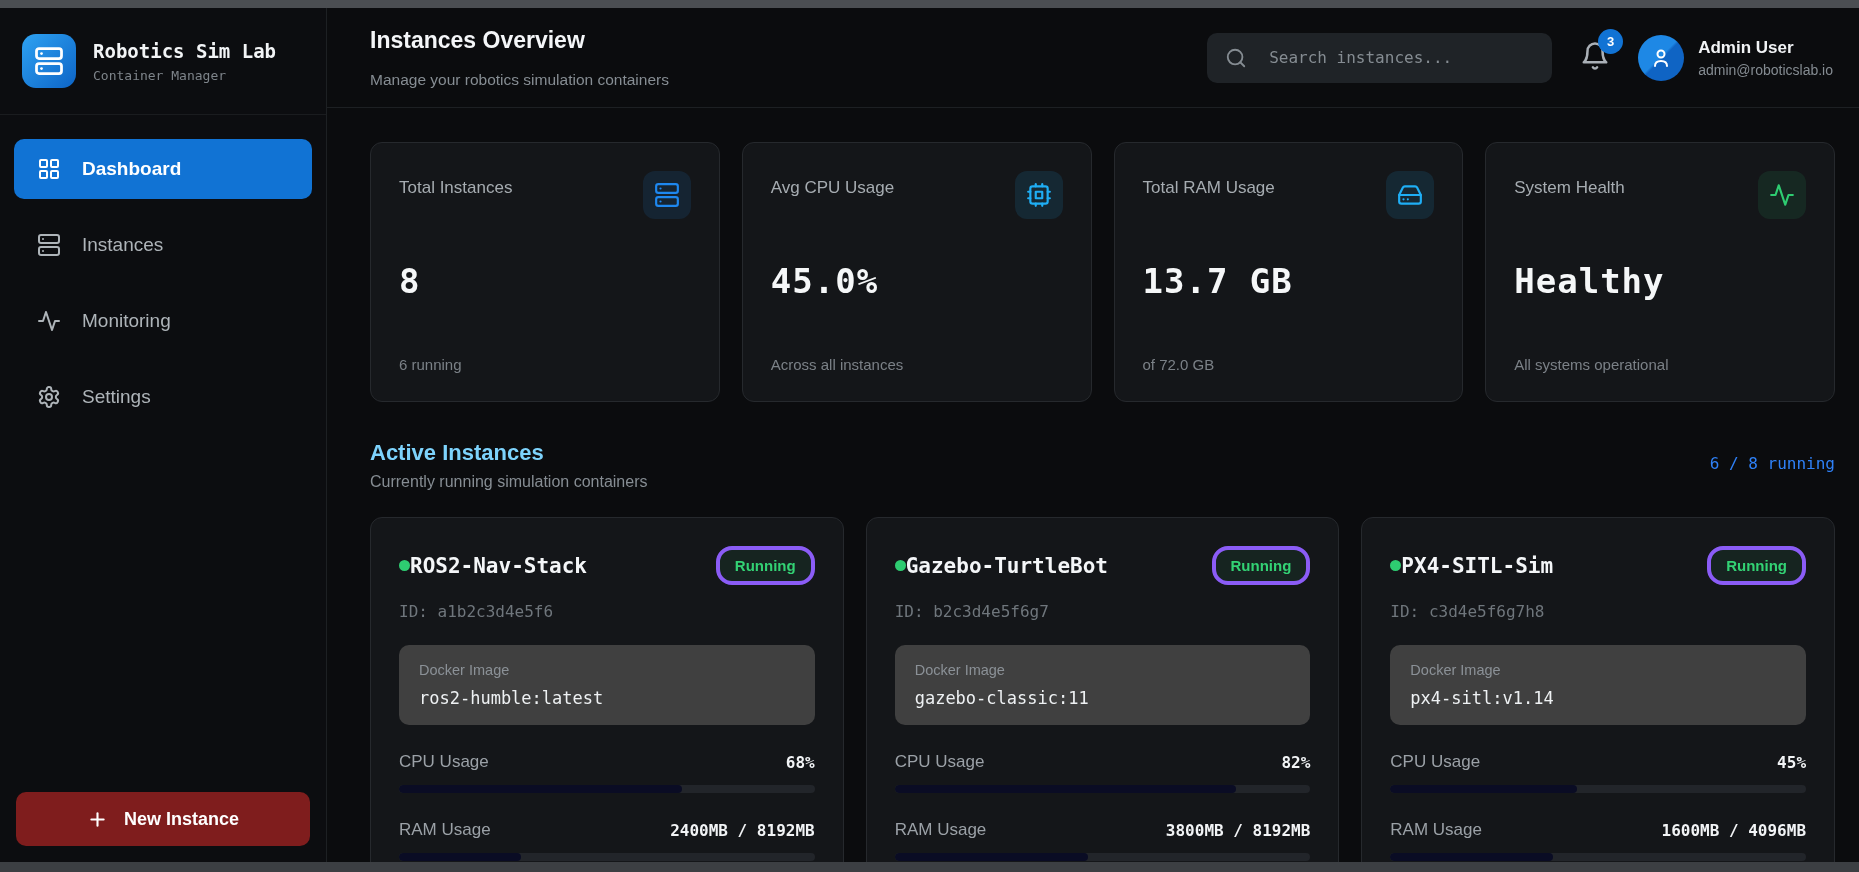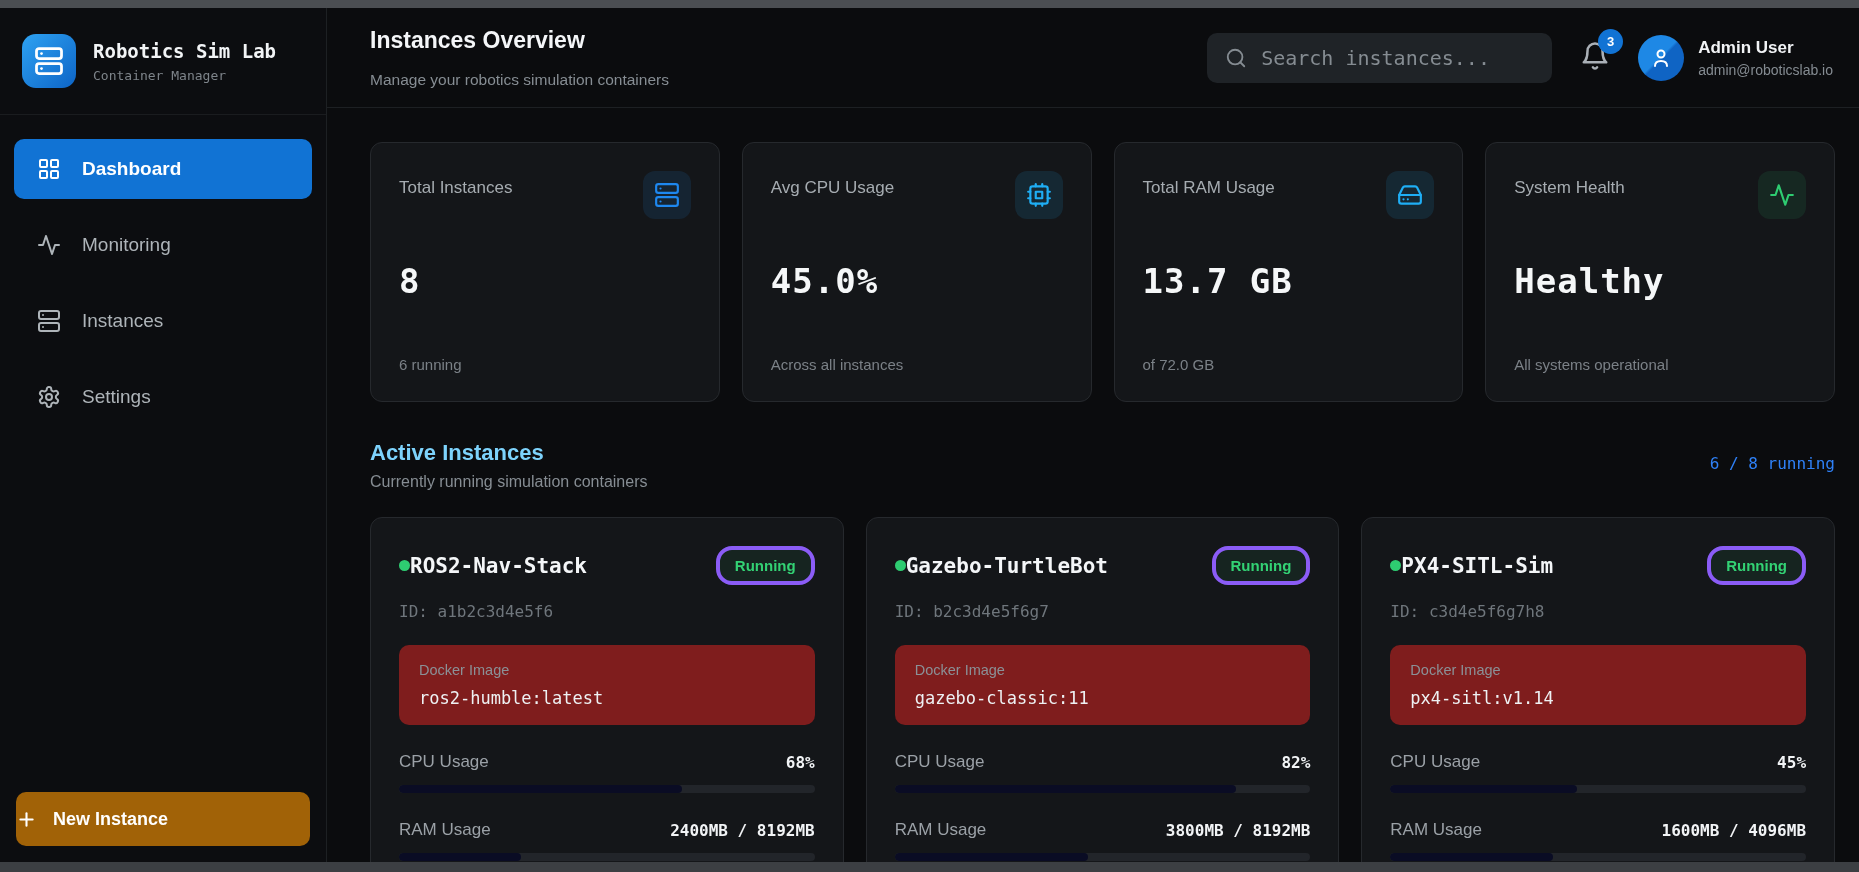--- a/index.html
+++ b/index.html
@@ -16,32 +16,32 @@
   .logo-box { width:54px; height:54px; border-radius:14px; background:linear-gradient(135deg,#2ea2f2,#0d64c6); display:flex; align-items:center; justify-content:center; color:#fff; flex-shrink:0; }
   .logo-title { font-family:"DejaVu Sans Mono", monospace; font-weight:bold; font-size:19px; color:#f2f4f6; }
   .logo-subtitle { font-family:"DejaVu Sans Mono", monospace; font-size:13px; color:#7e848a; margin-top:6px; }
 
   .nav { padding:24px 14px 0 14px; display:flex; flex-direction:column; gap:16px; }
   .nav-item { display:flex; align-items:center; gap:21px; height:60px; padding:0 23px; border-radius:10px; color:#aeb4b9; font-size:19px; cursor:pointer; }
   .nav-item.active { background:#1173d4; color:#ffffff; font-weight:bold; }
   .nav-icon { display:flex; }
 
   .sidebar-spacer { flex:1; }
-  .new-instance { margin:16px; height:54px; border:none; border-radius:10px; background:#a16207; color:#fff; font-size:18px; font-weight:bold; display:flex; align-items:center; justify-content:flex-start; gap:16px; font-family:"Liberation Sans", sans-serif; cursor:pointer; }
+  .new-instance { margin:16px; height:54px; border:none; border-radius:10px; background:#7f1d1d; color:#fff; font-size:18px; font-weight:bold; display:flex; align-items:center; justify-content:center; gap:16px; font-family:"Liberation Sans", sans-serif; cursor:pointer; }
 
   
   .main { flex:1; display:flex; flex-direction:column; min-width:0; }
   .header { height:100px; border-bottom:1px solid #1d2023; display:flex; align-items:center; justify-content:space-between; padding:0 26px 0 43px; flex-shrink:0; }
   .head-title { font-size:23px; font-weight:bold; color:#f4f6f8; }
   .head-sub { font-size:15.5px; color:#868d93; margin-top:17px; }
   .head-right { display:flex; align-items:center; gap:28px; }
 
   .search-box { width:345px; height:50px; background:#1f2327; border-radius:10px; display:flex; align-items:center; gap:14px; padding:0 18px; }
   .search-box svg { flex-shrink:0; color:#858c92; }
-  .search-box input { flex:1; min-width:0; background:transparent; border:none; outline:none; color:#7dd3fc; font-family:"DejaVu Sans Mono", monospace; font-size:20px; }
+  .search-box input { flex:1; min-width:0; background:transparent; border:none; outline:none; color:#7dd3fc; font-family:"DejaVu Sans Mono", monospace; font-size:16px;margin-left:8px; }
   .search-box input::placeholder { color:#858c92; }
 
   .bell-wrap { position:relative; color:#aab0b6; cursor:pointer; }
   .badge-count { position:absolute; top:-12px; right:-13px; width:25px; height:25px; border-radius:50%; background:#1173d4; color:#fff; font-size:13px; font-weight:bold; display:flex; align-items:center; justify-content:center; }
 
   .user-chip { display:flex; align-items:center; gap:14px; cursor:pointer; }
   .avatar { width:46px; height:46px; border-radius:50%; background:linear-gradient(135deg,#1e88e5 48%,#0f64c4 52%); display:flex; align-items:center; justify-content:center; color:#fff; flex-shrink:0; }
   .user-name { font-size:17px; font-weight:bold; color:#f1f3f5; }
   .user-email { font-size:14px; color:#858c92; margin-top:4px; }
 
@@ -61,21 +61,21 @@
   .sec-sub { font-size:16px; color:#868d93; margin-top:7px; }
   .sec-summary { font-family:"DejaVu Sans Mono", monospace; font-size:16px; color:#2f81f7; margin-top:14px; }
 
   .instances-row { display:flex; gap:22px; margin-top:26px; }
   .inst-card { flex:1; background:#141619; border:1px solid #26292d; border-radius:12px; padding:28px; height:430px; }
   .inst-head { display:flex; align-items:center; }
   .dot { width:11px; height:11px; border-radius:50%; background:#2ecc71; flex-shrink:0; }
   .inst-name { font-family:"DejaVu Sans Mono", monospace; font-weight:bold; font-size:21px; color:#f4f6f8; flex:1; }
   .badge { padding:7px 15px; border:4px solid #8b5cf6; border-radius:16px; background:rgba(46,204,113,.08); color:#33d274; font-size:15px; font-weight:bold; }
   .inst-id { font-family:"DejaVu Sans Mono", monospace; font-size:16px; color:#6f767c; margin-top:17px; }
-  .docker-box { margin-top:24px; background:#7f1d1d; border-radius:10px; padding:17px 20px; }
+  .docker-box { margin-top:24px; background:#404040; border-radius:10px; padding:17px 20px; }
   .docker-label { font-size:14.5px; color:#8b9197; }
   .docker-value { font-family:"DejaVu Sans Mono", monospace; font-size:17px; color:#eef1f3; margin-top:10px; }
   .meter-row { display:flex; justify-content:space-between; align-items:center; margin-top:27px; font-size:17px; color:#9ba1a7; }
   .meter-val { font-family:"DejaVu Sans Mono", monospace; font-weight:bold; font-size:16px; color:#f2f4f6; }
   .bar { height:8px; background:#22252a; border-radius:4px; margin-top:13px; overflow:hidden; }
   .bar-fill { height:100%; background:#0a0c24; border-radius:4px; }
 </style>
 </head>
 <body>
 
@@ -107,35 +107,35 @@
               <rect x="14" y="3" width="7" height="7" rx="1"></rect>
               <rect x="3" y="14" width="7" height="7" rx="1"></rect>
               <rect x="14" y="14" width="7" height="7" rx="1"></rect>
             </svg>
         </span>
         <span class="nav-label">Dashboard</span>
       </div>
       <div class="nav-item">
         <span class="nav-icon">
           <svg width="24" height="24" viewBox="0 0 24 24" fill="none" stroke="currentColor" stroke-width="2" stroke-linecap="round" stroke-linejoin="round">
-              <polyline points="22 12 18 12 15 21 9 3 6 12 2 12"></polyline>
-            </svg>
-        </span>
-        <span class="nav-label">Monitoring</span>
-      </div>
-      <div class="nav-item">
-        <span class="nav-icon">
-          <svg width="24" height="24" viewBox="0 0 24 24" fill="none" stroke="currentColor" stroke-width="2" stroke-linecap="round" stroke-linejoin="round">
               <rect x="2" y="2" width="20" height="8" rx="2"></rect>
               <rect x="2" y="14" width="20" height="8" rx="2"></rect>
               <path d="M6 6h.01"></path>
               <path d="M6 18h.01"></path>
             </svg>
         </span>
         <span class="nav-label">Instances</span>
+      </div>
+      <div class="nav-item">
+        <span class="nav-icon">
+          <svg width="24" height="24" viewBox="0 0 24 24" fill="none" stroke="currentColor" stroke-width="2" stroke-linecap="round" stroke-linejoin="round">
+              <polyline points="22 12 18 12 15 21 9 3 6 12 2 12"></polyline>
+            </svg>
+        </span>
+        <span class="nav-label">Monitoring</span>
       </div>
       <div class="nav-item">
         <span class="nav-icon">
           <svg width="24" height="24" viewBox="0 0 24 24" fill="none" stroke="currentColor" stroke-width="2" stroke-linecap="round" stroke-linejoin="round">
               <path d="M12.22 2h-.44a2 2 0 0 0-2 2v.18a2 2 0 0 1-1 1.73l-.43.25a2 2 0 0 1-2 0l-.15-.08a2 2 0 0 0-2.73.73l-.22.38a2 2 0 0 0 .73 2.73l.15.1a2 2 0 0 1 1 1.72v.51a2 2 0 0 1-1 1.74l-.15.09a2 2 0 0 0-.73 2.73l.22.38a2 2 0 0 0 2.73.73l.15-.08a2 2 0 0 1 2 0l.43.25a2 2 0 0 1 1 1.73V20a2 2 0 0 0 2 2h.44a2 2 0 0 0 2-2v-.18a2 2 0 0 1 1-1.73l.43-.25a2 2 0 0 1 2 0l.15.08a2 2 0 0 0 2.73-.73l.22-.39a2 2 0 0 0-.73-2.73l-.15-.08a2 2 0 0 1-1-1.74v-.5a2 2 0 0 1 1-1.74l.15-.09a2 2 0 0 0 .73-2.73l-.22-.38a2 2 0 0 0-2.73-.73l-.15.08a2 2 0 0 1-2 0l-.43-.25a2 2 0 0 1-1-1.73V4a2 2 0 0 0-2-2z"></path>
               <circle cx="12" cy="12" r="3"></circle>
             </svg>
         </span>
         <span class="nav-label">Settings</span>
       </div>

